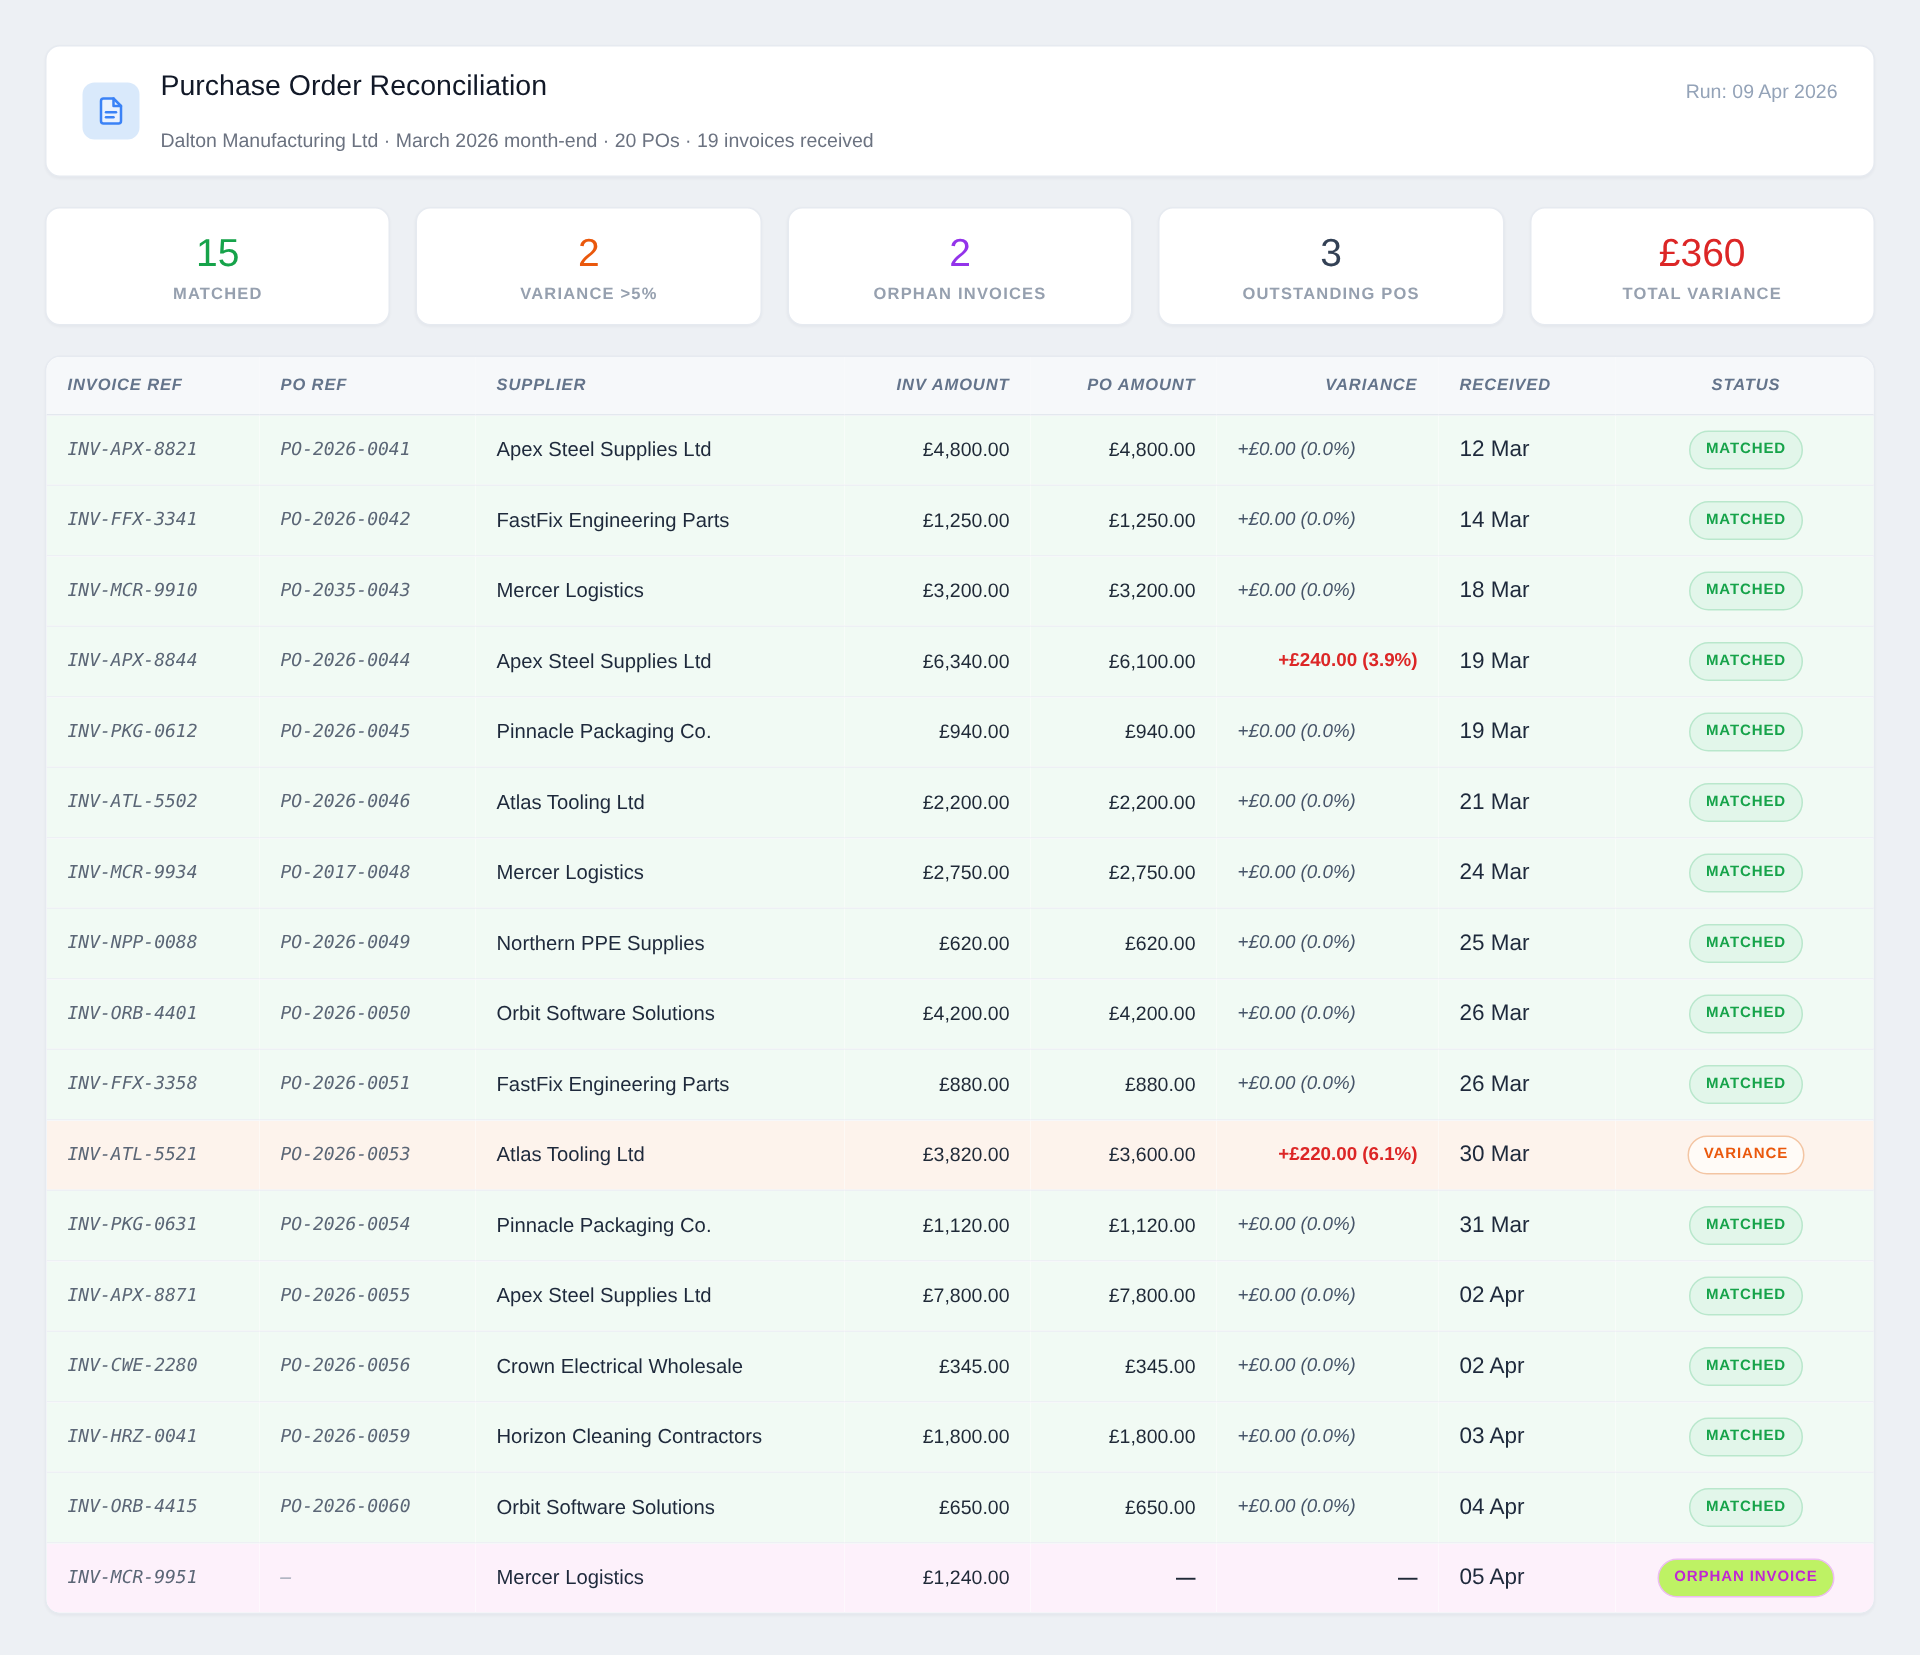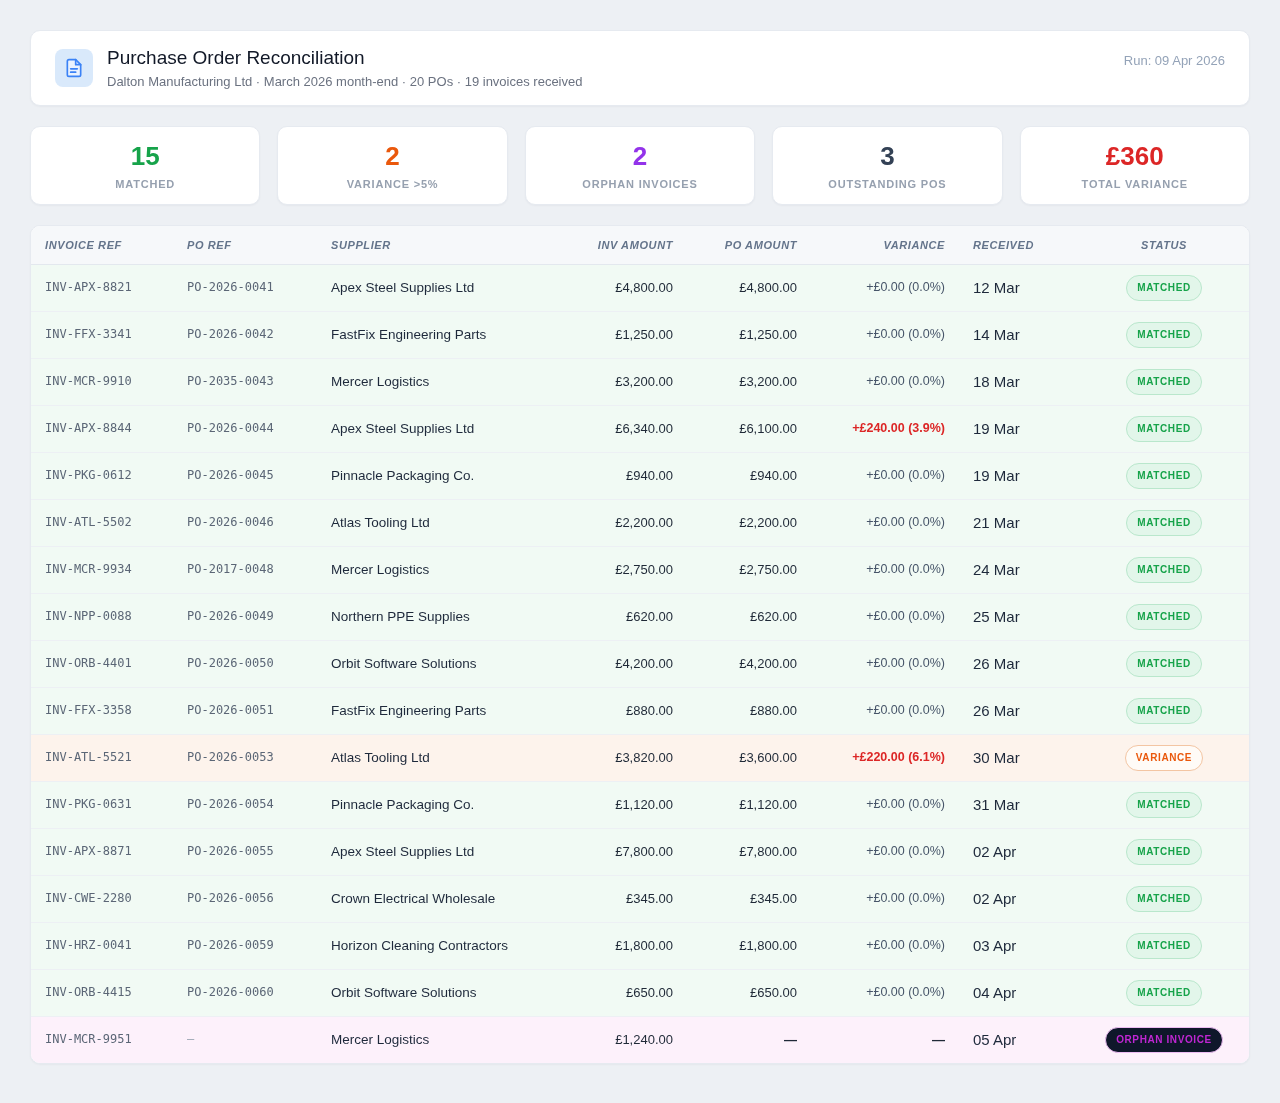--- a/index.html
+++ b/index.html
@@ -29,39 +29,39 @@
     margin-bottom: 20px;
   }
   .header-left { display: flex; align-items: center; gap: 14px; }
   .app-icon {
     width: 38px; height: 38px; flex: 0 0 38px;
     border-radius: 8px;
     background: #d9e9fb;
     display: flex; align-items: center; justify-content: center;
   }
   .title { font-size: 19px; font-weight: 400; color: #111827; line-height: 1.2; }
-  .subtitle { font-size: 13px; color: #6b7280; margin-top: 4px; }
+  .subtitle { font-size: 13px; color: #6b7280; margin-top: 16px; }
   .run-label { font-size: 13px; color: #94a3b8; align-self: flex-start; margin-top: 6px; }
 
   
   .stats-row {
     display: grid;
     grid-template-columns: repeat(5, 1fr);
     gap: 17px;
     margin-bottom: 20px;
   }
   .stat-card {
     background: #fff;
     border: 1px solid #e6eaf0;
     border-radius: 10px;
     box-shadow: 0 1px 2px rgba(16,24,40,.04);
     padding: 15px 10px 14px;
     text-align: center;
   }
-  .stat-value { font-size: 26px; font-weight: 700; line-height: 1.15; }
+  .stat-value { font-size: 26px; font-weight: 400; line-height: 1.15; }
   .stat-label {
     font-size: 11px; font-weight: 700; letter-spacing: .8px;
     color: #96a0af; margin-top: 6px; text-transform: uppercase;
   }
 
   
   .table-card {
     background: #fff;
     border: 1px solid #e6eaf0;
     border-radius: 10px;
@@ -94,42 +94,43 @@
   tbody tr:first-child td { border-top: none; }
 
   .row-matched     { background: #f1faf4; }
   .row-variance    { background: #fdf3ec; }
   .row-orphan      { background: #fdf1fb; }
 
   .c-mono {
     font-family: "DejaVu Sans Mono", "Liberation Mono", monospace;
     font-size: 12px;
     color: #5b6676;
+    font-style: italic;
   }
   .c-supplier { color: #1e293b; font-size: 13.5px; }
   .c-amt { text-align: right; color: #1f2937; }
-  .c-var-zero { text-align: right; color: #475569; font-size: 12.5px; }
+  .c-var-zero { text-align: left; color: #475569; font-size: 12.5px; font-style: italic; }
   .c-var-red  { text-align: right; color: #dc2626; font-size: 12.5px; font-weight: bold; }
   .c-recv { font-size: 15px; font-weight: 500; color: #1e293b; }
   .c-dash { color: #9aa4b2; }
   .c-dash-dark { color: #1f2937; font-weight: 600; }
   .c-status { text-align: center; }
 
   .badge {
     display: inline-block;
     padding: 3px 10px 4px;
     border-radius: 999px;
     font-size: 10px;
     font-weight: 700;
     letter-spacing: .6px;
     white-space: nowrap;
   }
   .badge-matched     { color: #16a34a; background: #e2f6ea; border: 1px solid #b9e7cc; }
   .badge-variance    { color: #ea580c; background: #fffbf7; border: 1px solid #f3c5a3; }
-  .badge-orphan      { color: #c026d3; background: #0f172a; border: 1px solid #ecbcf2; }
+  .badge-orphan      { color: #c026d3; background: #bef264; border: 1px solid #ecbcf2; }
 </style>
 </head>
 <body>
 
 <div class="page">
 
   <div class="header-card">
     <div class="header-left">
       <div class="app-icon">
         <svg width="20" height="20" viewBox="0 0 24 24" fill="none" stroke="#3b82f6" stroke-width="2" stroke-linecap="round" stroke-linejoin="round">

